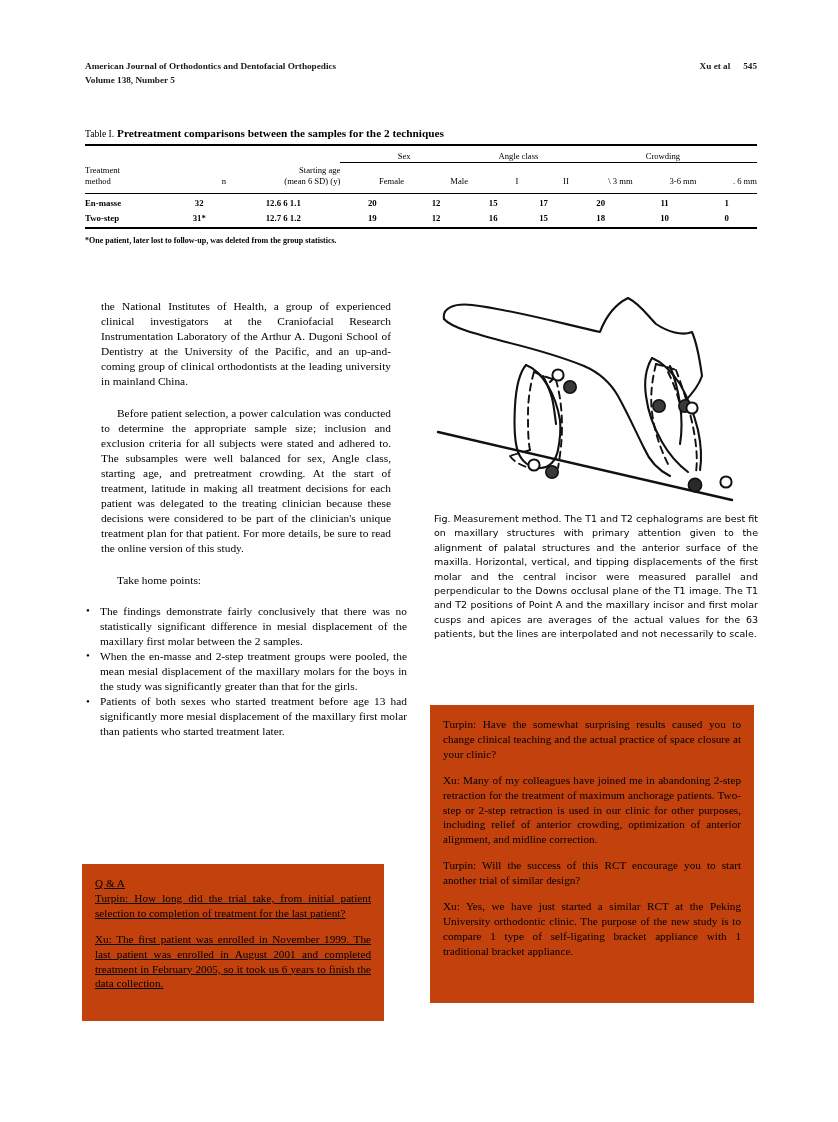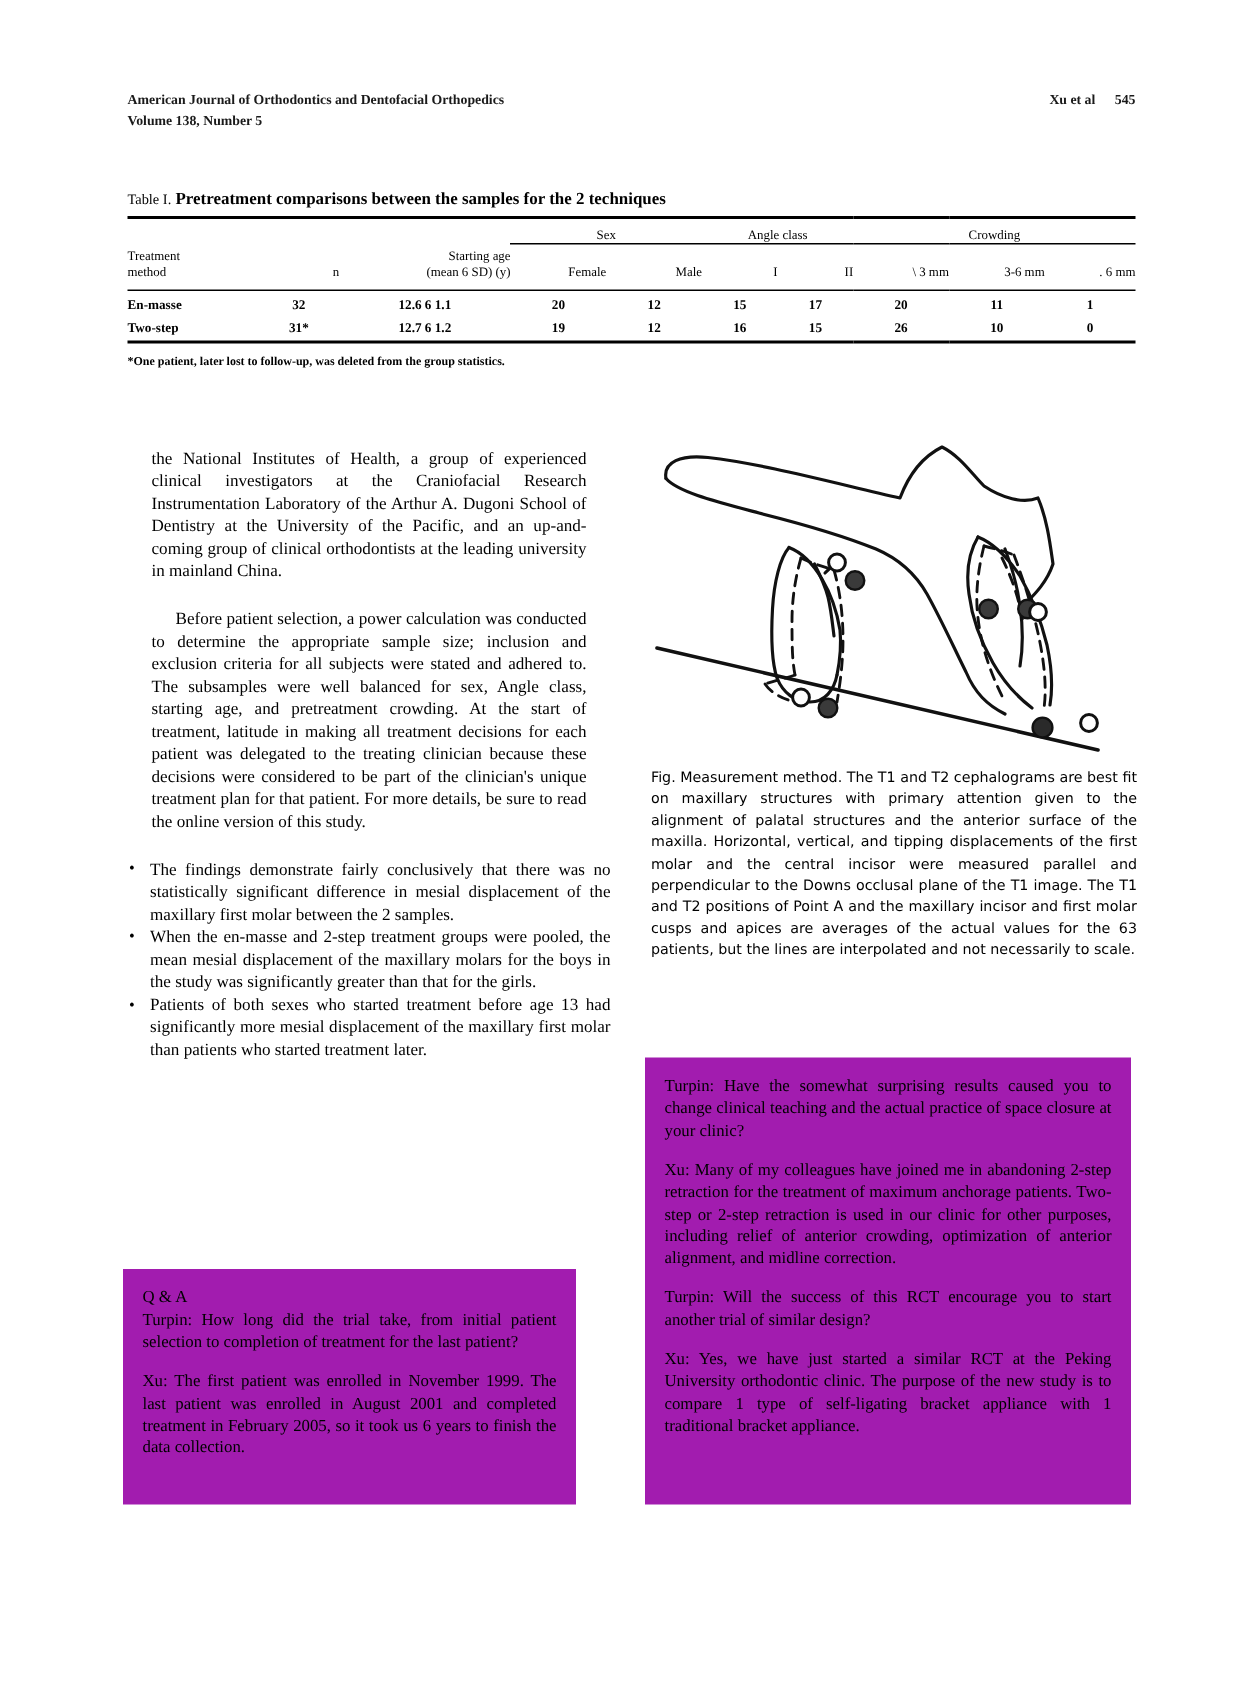--- a/index.html
+++ b/index.html
@@ -170,29 +170,30 @@
     width: 324px;
     font-family: "DejaVu Sans", sans-serif;
     font-size: 9.5px;
     line-height: 14.4px;
     text-align: justify;
   }
 
   
   .qbox {
     position: absolute;
-    background: #a21caf;
+    background: #c2410c;
     box-sizing: border-box;
     padding: 12px 13px 31px 13px;
   }
   #qa-left-box {
     left: 82px;
-    top: 846px;
+    top: 864px;
     width: 302px;
     height: 157px;
+    text-decoration: underline;
   }
   #qa-right-box {
     left: 430px;
     top: 705px;
     width: 324px;
     height: 298px;
   }
   .qbox p {
     margin: 0;
     font-size: 11.2px;
@@ -283,33 +284,34 @@
           <td>1</td>
         </tr>
         <tr class="datarow last rule-bot">
           <td class="lft">Two-step</td>
           <td>31*</td>
           <td>12.7 6 1.2</td>
           <td>19</td>
           <td>12</td>
           <td>16</td>
           <td>15</td>
-          <td>26</td>
+          <td>18</td>
           <td>10</td>
           <td>0</td>
         </tr>
       </tbody>
     </table>
 
     <div class="footnote">*One patient, later lost to follow-up, was deleted from the group statistics.</div>
   </div>
 
   <div class="col-left">
     <p class="body">the National Institutes of Health, a group of experienced clinical investigators at the Craniofacial Research Instrumentation Laboratory of the Arthur A. Dugoni School of Dentistry at the University of the Pacific, and an up-and-coming group of clinical orthodontists at the leading university in mainland China.</p>
     <p class="body indent">Before patient selection, a power calculation was conducted to determine the appropriate sample size; inclusion and exclusion criteria for all subjects were stated and adhered to. The subsamples were well balanced for sex, Angle class, starting age, and pretreatment crowding. At the start of treatment, latitude in making all treatment decisions for each patient was delegated to the treating clinician because these decisions were considered to be part of the clinician's unique treatment plan for that patient. For more details, be sure to read the online version of this study.</p>
+    <p class="body indent">Take home points:</p>
     <ul class="takehome">
       <li>The findings demonstrate fairly conclusively that there was no statistically significant difference in mesial displacement of the maxillary first molar between the 2 samples.</li>
       <li>When the en-masse and 2-step treatment groups were pooled, the mean mesial displacement of the maxillary molars for the boys in the study was significantly greater than that for the girls.</li>
       <li>Patients of both sexes who started treatment before age 13 had significantly more mesial displacement of the maxillary first molar than patients who started treatment later.</li>
     </ul>
   </div>
 
   <div class="figure-box">
     <svg width="330" height="232" viewBox="0 0 330 232" xmlns="http://www.w3.org/2000/svg">
       <g fill="none" stroke="#111111" stroke-width="2.1" stroke-linecap="round" stroke-linejoin="round">

